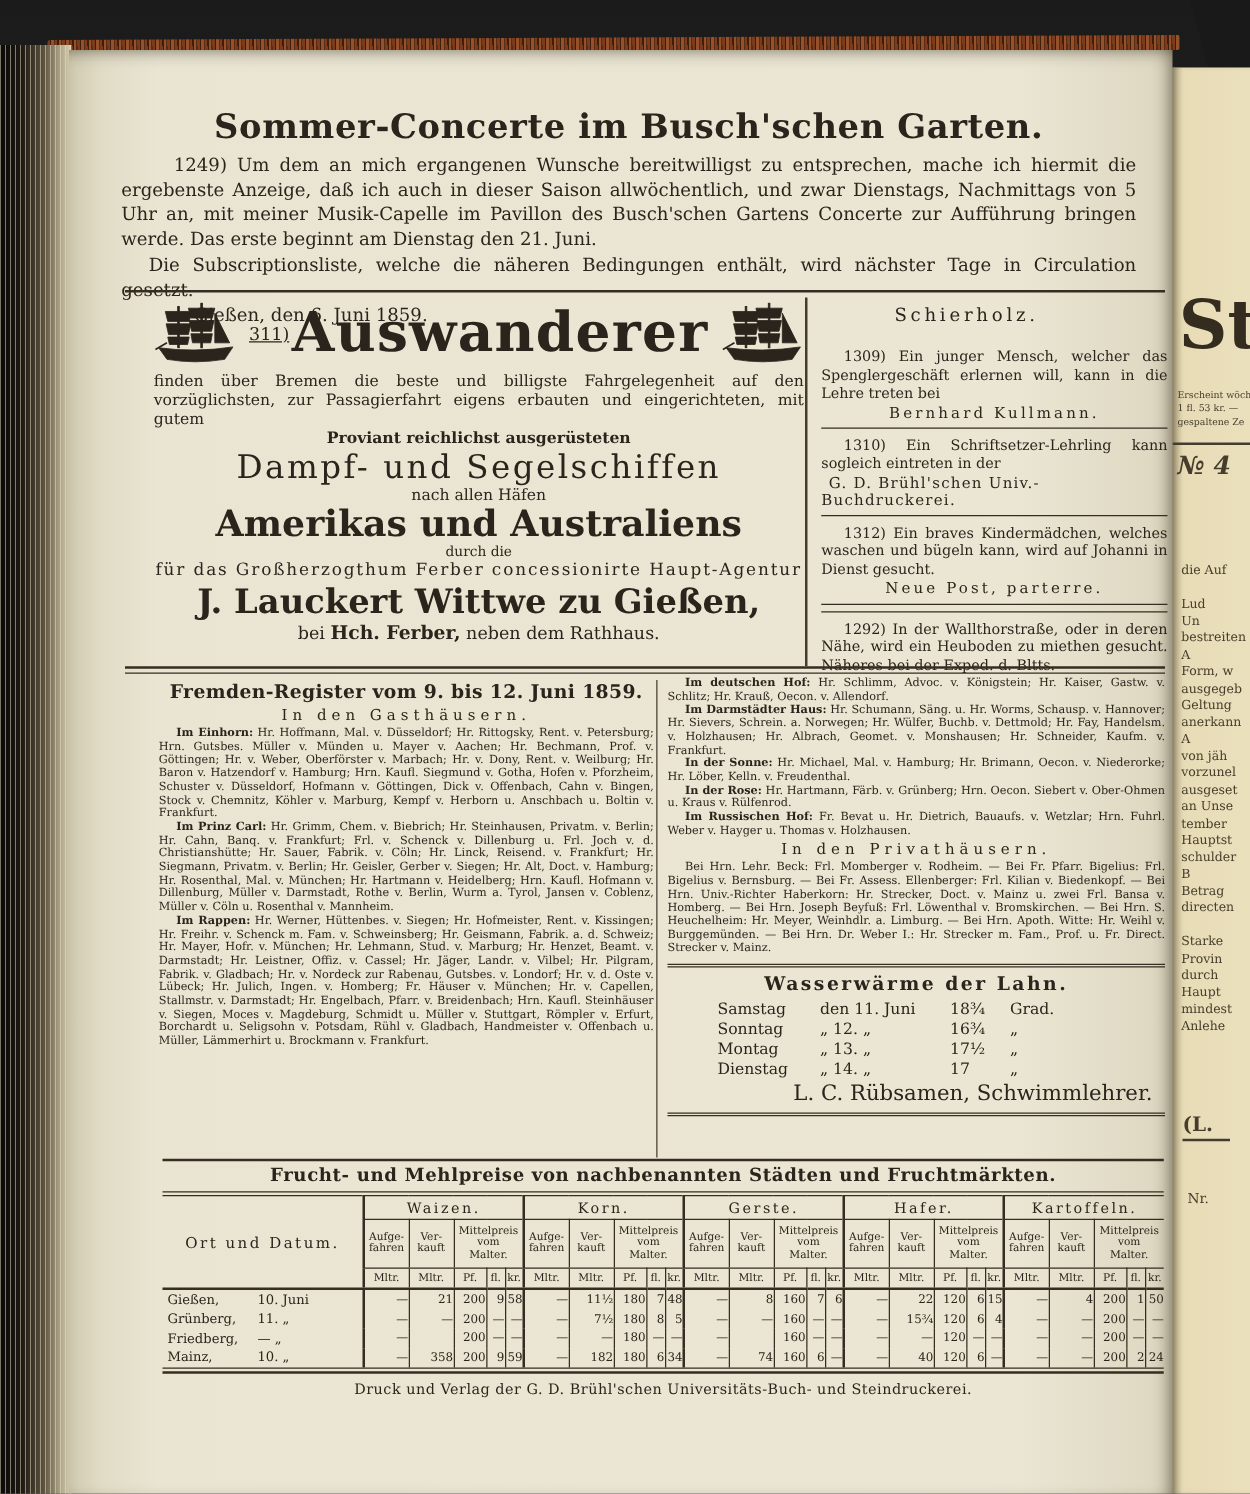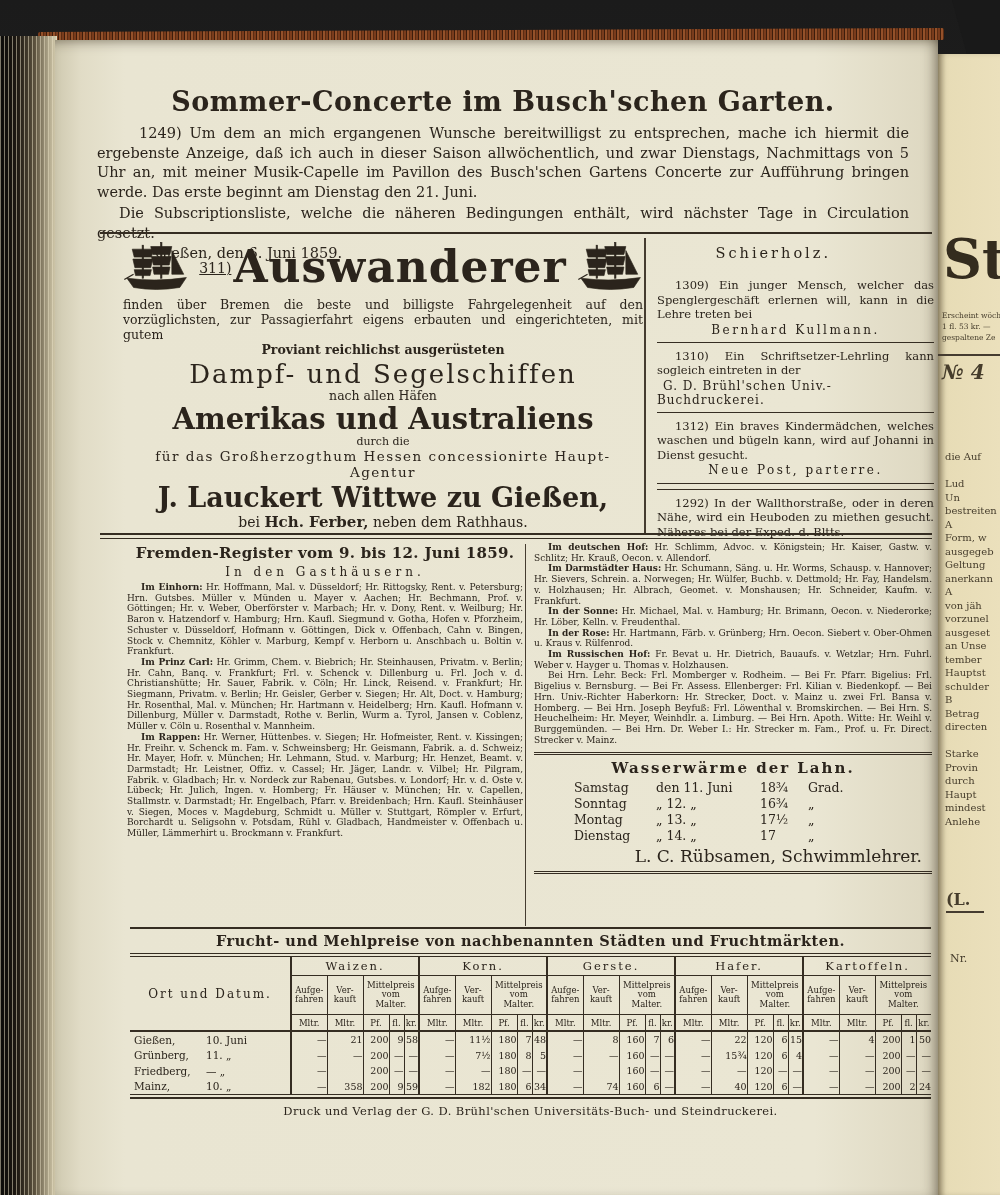--- a/index.html
+++ b/index.html
@@ -166,21 +166,21 @@
           <line x1="2" y1="58" x2="16" y2="50" stroke-width="2"></line>
         </g>
       </svg>
     </div>
     <div class="ad-intro" id="ad-intro">finden über Bremen die <b>beste und billigste</b> Fahrgelegenheit auf den <b>vorzüglichsten, zur Passagierfahrt eigens erbauten und eingerichteten, mit gutem</b></div>
     <div class="ad-proviant">Proviant reichlichst ausgerüsteten</div>
     <div class="ad-ships1">Dampf- und Segelschiffen</div>
     <div class="ad-ships2">nach allen Häfen</div>
     <div class="ad-ships3">Amerikas und Australiens</div>
     <div class="ad-durch">durch die</div>
-    <div class="ad-agency">für das Großherzogthum Hessen concessionirte Haupt-Agentur</div>
+    <div class="ad-agency">für das Großherzogthum Ferber concessionirte Haupt-Agentur</div>
     <div class="ad-name">J. Lauckert Wittwe zu Gießen,</div>
     <div class="ad-addr"><span>bei </span><b>Hch. Ferber,</b><span> neben dem Rathhaus.</span></div>
   </div>
 
   <div class="ad-divider"></div>
 
   <div class="classifieds" id="classifieds">
       <div class="ad-item">
         <p>1309)  Ein junger Mensch, welcher das Spenglergeschäft erlernen will, kann in die Lehre treten bei</p>
         <div class="sig center">Bernhard Kullmann.</div>
@@ -215,20 +215,21 @@
   </div>
   <div class="reg-divider"></div>
   <div class="reg-right">
     <div id="reg-right-entries">
         <p class="reg-entry"><span class="nm">Im deutschen Hof:</span> Hr. Schlimm, Advoc. v. Königstein; Hr. Kaiser, Gastw. v. Schlitz; Hr. Krauß, Oecon. v. Allendorf.</p>
         <p class="reg-entry"><span class="nm">Im Darmstädter Haus:</span> Hr. Schumann, Säng. u. Hr. Worms, Schausp. v. Hannover; Hr. Sievers, Schrein. a. Norwegen; Hr. Wülfer, Buchb. v. Dettmold; Hr. Fay, Handelsm. v. Holzhausen; Hr. Albrach, Geomet. v. Monshausen; Hr. Schneider, Kaufm. v. Frankfurt.</p>
         <p class="reg-entry"><span class="nm">In der Sonne:</span> Hr. Michael, Mal. v. Hamburg; Hr. Brimann, Oecon. v. Niederorke; Hr. Löber, Kelln. v. Freudenthal.</p>
         <p class="reg-entry"><span class="nm">In der Rose:</span> Hr. Hartmann, Färb. v. Grünberg; Hrn. Oecon. Siebert v. Ober-Ohmen u. Kraus v. Rülfenrod.</p>
         <p class="reg-entry"><span class="nm">Im Russischen Hof:</span> Fr. Bevat u. Hr. Dietrich, Bauaufs. v. Wetzlar; Hrn. Fuhrl. Weber v. Hayger u. Thomas v. Holzhausen.</p>
       </div>
+    <p class="reg-sect">In den Privathäusern.</p>
     <p class="reg-entry">Bei Hrn. Lehr. Beck: Frl. Momberger v. Rodheim. — Bei Fr. Pfarr. Bigelius: Frl. Bigelius v. Bernsburg. — Bei Fr. Assess. Ellenberger: Frl. Kilian v. Biedenkopf. — Bei Hrn. Univ.-Richter Haberkorn: Hr. Strecker, Doct. v. Mainz u. zwei Frl. Bansa v. Homberg. — Bei Hrn. Joseph Beyfuß: Frl. Löwenthal v. Bromskirchen. — Bei Hrn. S. Heuchelheim: Hr. Meyer, Weinhdlr. a. Limburg. — Bei Hrn. Apoth. Witte: Hr. Weihl v. Burggemünden. — Bei Hrn. Dr. Weber I.: Hr. Strecker m. Fam., Prof. u. Fr. Direct. Strecker v. Mainz.</p>
 
     <div class="lahn">
       <div class="lahn-title">Wasserwärme der Lahn.</div>
       <div id="lahn-rows">
           <div class="lahn-row">
             <span class="d1">Samstag</span>
             <span class="d2">den 11. Juni</span>
             <span class="d3">18¾</span>
             <span class="d4">Grad.</span>

